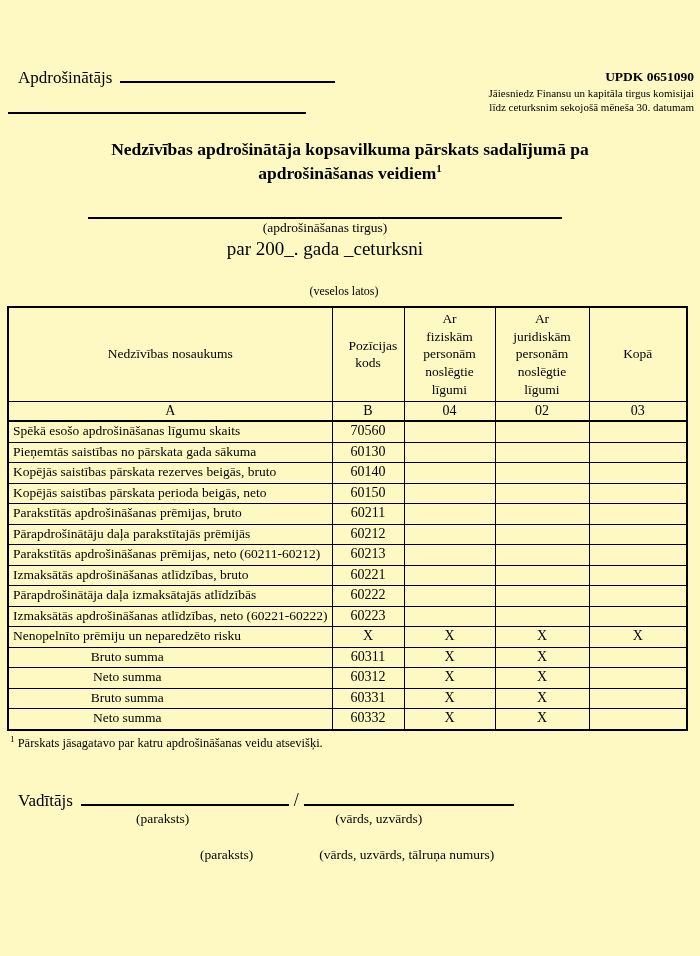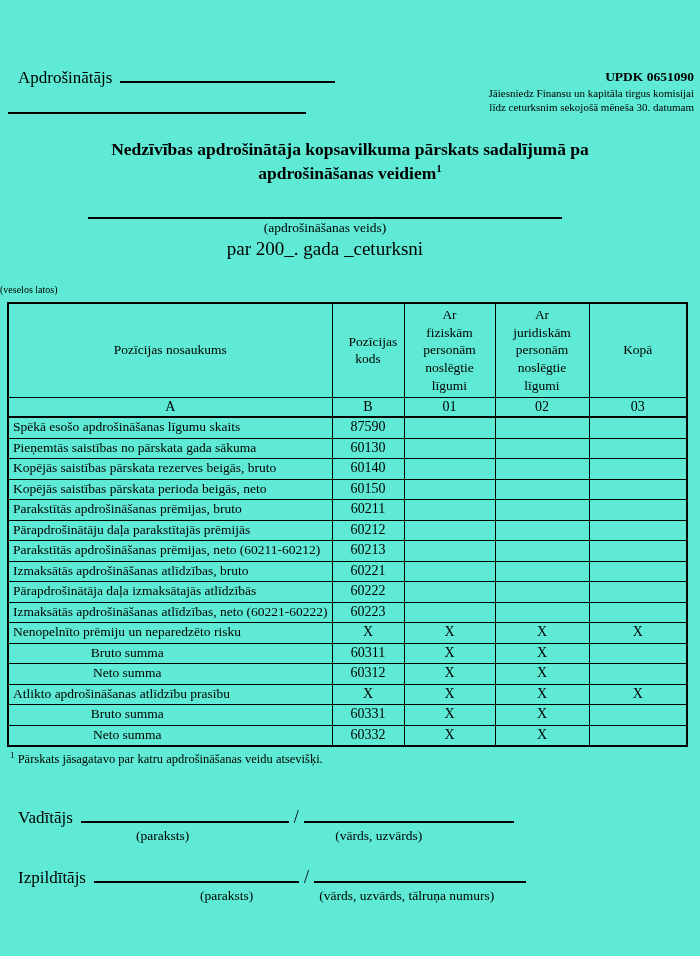--- a/index.html
+++ b/index.html
@@ -1,18 +1,18 @@
 <!DOCTYPE html>
 <html><head>
 <meta charset="utf-8">
 <style>
   html, body { margin: 0; padding: 0; background: #e8e8e8; }
   .page {
     width: 700px; height: 956px;
-    background: #5eead4;
+    background: #fef9c3;
     color: #000;
     font-family: "Liberation Serif", "DejaVu Serif", serif;
     position: relative;
     overflow: hidden;
     margin: 0 auto;
   }
   
   .top-row {
     display: flex; justify-content: space-between;
     padding: 66px 6px 0 18px;
@@ -39,21 +39,21 @@
     font-size: 17.5px; font-weight: bold;
     line-height: 1.4;
   }
   .title sup { font-size: 11px; }
   
   .veids-block { width: 474px; margin: 30px 0 0 88px; text-align: center; }
   .veids-line { border-bottom: 2px solid #000; height: 1px; }
   .veids-caption { font-size: 13.5px; margin-top: 1px; }
   .period-line { font-size: 19px; margin-top: 2px; }
   
-  .units-note { text-align: left; font-size: 10px; margin: 24px 12px 7px 0; }
+  .units-note { text-align: center; font-size: 12px; margin: 24px 12px 7px 0; }
   
   table.report {
     border-collapse: collapse; table-layout: fixed;
     width: 679px; margin: 2px 0 0 7px;
     font-size: 13.5px;
   }
   table.report th, table.report td { border: 1px solid #000; }
   table.report { border: 2px solid #000; }
   thead th {
     font-weight: normal; text-align: center; vertical-align: middle;
@@ -113,54 +113,54 @@
   </div>
   <div class="insurer-blank2"></div>
 
   <div class="title">
     <div>Nedzīvības apdrošinātāja kopsavilkuma pārskats sadalījumā pa</div>
     <div><span>apdrošināšanas veidiem</span><sup>1</sup></div>
   </div>
 
   <div class="veids-block">
     <div class="veids-line"></div>
-    <div class="veids-caption">(apdrošināšanas veids)</div>
+    <div class="veids-caption">(apdrošināšanas tirgus)</div>
     <div class="period-line">par 200_. gada _ceturksni</div>
   </div>
 
   <div class="units-note">(veselos latos)</div>
 
   <table class="report">
     <colgroup>
       <col style="width:324px">
         <col style="width:72px">
         <col style="width:91px">
         <col style="width:94px">
         <col style="width:98px">
     </colgroup>
     <thead>
       <tr class="main-head">
-        <th>Pozīcijas nosaukums</th>
+        <th>Nedzīvības nosaukums</th>
         <th>Pozīcijas kods</th>
         <th>Ar fiziskām personām noslēgtie līgumi</th>
         <th>Ar juridiskām personām noslēgtie līgumi</th>
         <th>Kopā</th>
       </tr>
       <tr class="code-head">
         <th>A</th>
         <th>B</th>
-        <th>01</th>
+        <th>04</th>
         <th>02</th>
         <th>03</th>
       </tr>
     </thead>
     <tbody>
         <tr>
           <td class="name">Spēkā esošo apdrošināšanas līgumu skaits</td>
-          <td class="code">87590</td>
+          <td class="code">70560</td>
           <td class="val"></td>
           <td class="val"></td>
           <td class="val"></td>
         </tr>
         <tr>
           <td class="name">Pieņemtās saistības no pārskata gada sākuma</td>
           <td class="code">60130</td>
           <td class="val"></td>
           <td class="val"></td>
           <td class="val"></td>
@@ -234,27 +234,20 @@
           <td class="val">X</td>
           <td class="val">X</td>
           <td class="val"></td>
         </tr>
         <tr class="center">
           <td class="name">Neto summa</td>
           <td class="code">60312</td>
           <td class="val">X</td>
           <td class="val">X</td>
           <td class="val"></td>
-        </tr>
-        <tr>
-          <td class="name">Atlikto apdrošināšanas atlīdzību prasību</td>
-          <td class="code">X</td>
-          <td class="val">X</td>
-          <td class="val">X</td>
-          <td class="val">X</td>
         </tr>
         <tr class="center">
           <td class="name">Bruto summa</td>
           <td class="code">60331</td>
           <td class="val">X</td>
           <td class="val">X</td>
           <td class="val"></td>
         </tr>
         <tr class="center">
           <td class="name">Neto summa</td>
@@ -274,22 +267,19 @@
   <div class="signatures">
     <div class="manager">
       <div class="sig-row">
         <span class="sig-label">Vadītājs</span><span class="sig-blank b1"></span><span class="sig-slash">/</span><span class="sig-blank b2"></span>
       </div>
       <div class="sig-captions">
         <span class="c1">(paraksts)</span><span class="c2">(vārds, uzvārds)</span>
       </div>
     </div>
     <div class="executor">
-      <div class="sig-row">
-        <span class="sig-label">Izpildītājs</span><span class="sig-blank b1"></span><span class="sig-slash">/</span><span class="sig-blank b2"></span>
-      </div>
       <div class="sig-captions">
         <span class="c1">(paraksts)</span><span class="c2">(vārds, uzvārds, tālruņa numurs)</span>
       </div>
     </div>
   </div>
 
 </div>
 
 </body></html>

